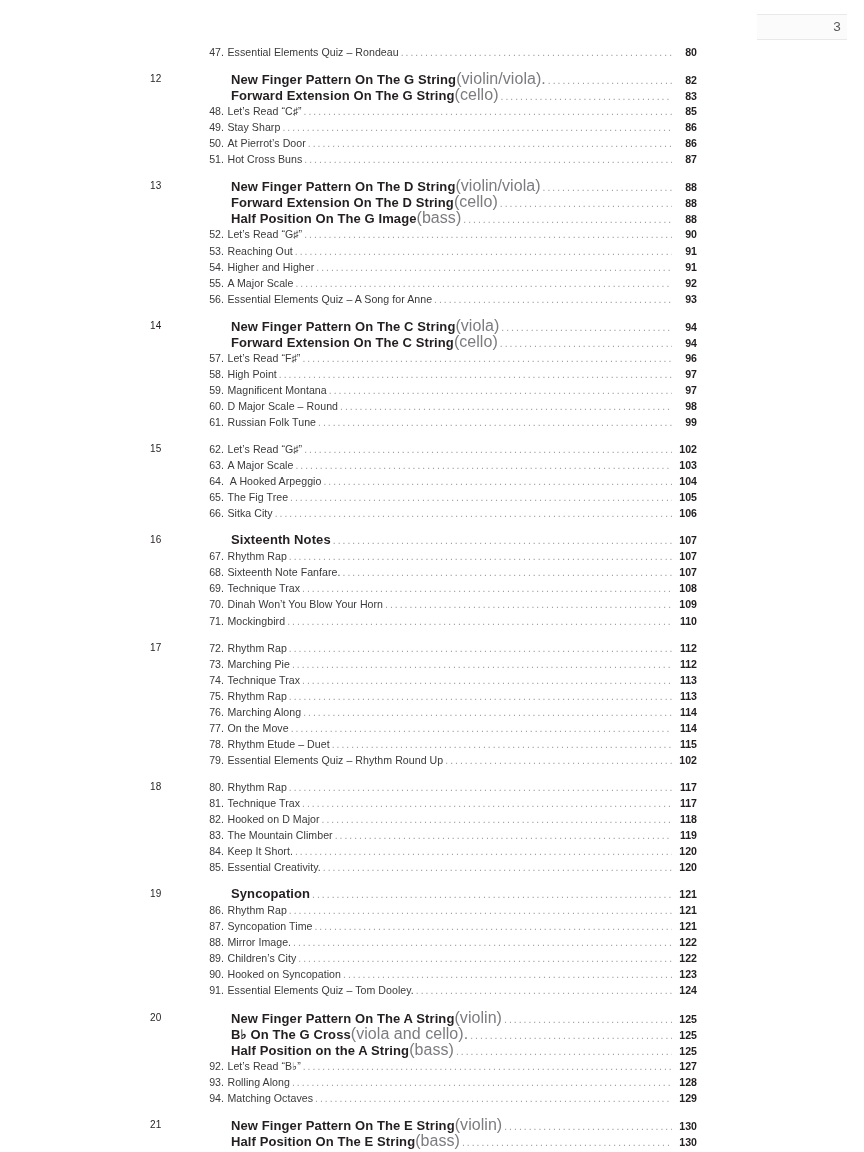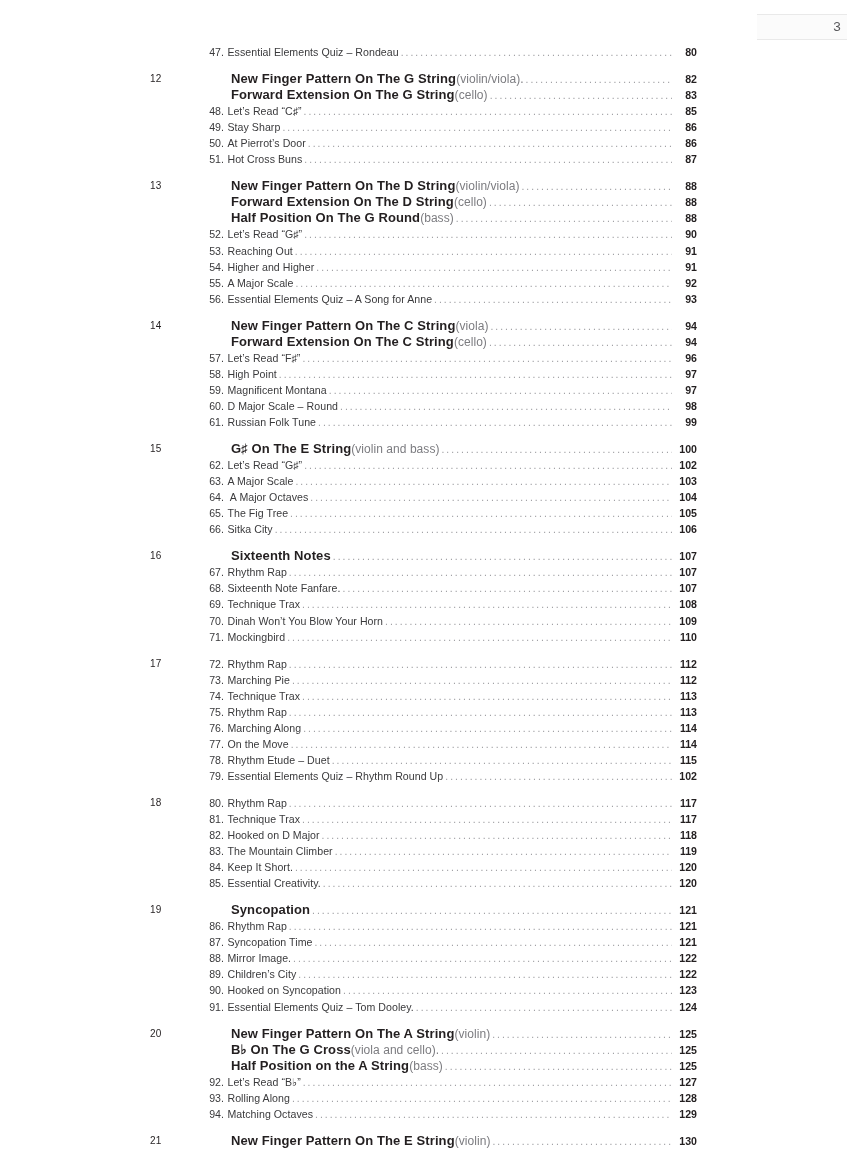--- a/index.html
+++ b/index.html
@@ -107,21 +107,21 @@
     letter-spacing: .05px;
   }
   .row.head .title {
     font-weight: bold;
     font-size: 13px;
     color: #231f20;
     letter-spacing: .1px;
   }
   .paren {
     flex: 0 0 auto;
-    font-size: 12px;
+    font-size: 16px;
     color: #7c7c80;
     font-weight: normal;
     padding-left: 0;
     letter-spacing: .05px;
   }
 
   .dots {
     flex: 1 1 auto;
     overflow: hidden;
     margin: 0 1px 0 2px;
@@ -238,21 +238,21 @@
         </div>
         <div class="row head">
           <span class="gutter"></span>
           <span class="title sp">Forward Extension On The D String</span>
           <span class="paren">(cello)</span>
           <span class="dots"></span>
           <span class="pg">88</span>
         </div>
         <div class="row head">
           <span class="gutter"></span>
-          <span class="title sp">Half Position On The G Round</span>
+          <span class="title sp">Half Position On The G Image</span>
           <span class="paren">(bass)</span>
           <span class="dots"></span>
           <span class="pg">88</span>
         </div>
         <div class="row entry">
           <span class="gutter"></span>
           <span class="idx">52</span>
           <span class="idx-dot">.</span>
           <span class="title sp">Let’s Read “G♯”</span>
           <span class="dots"></span>
@@ -347,48 +347,41 @@
           <span class="idx-dot">.</span>
           <span class="title sp">Russian Folk Tune</span>
           <span class="dots"></span>
           <span class="pg">99</span>
         </div>
       </div>
     </div>
     <div class="block">
       <div class="unit">15</div>
       <div class="rows">
-        <div class="row head">
-          <span class="gutter"></span>
-          <span class="title sp">G♯ On The E String</span>
-          <span class="paren">(violin and bass)</span>
-          <span class="dots"></span>
-          <span class="pg">100</span>
-        </div>
         <div class="row entry">
           <span class="gutter"></span>
           <span class="idx">62</span>
           <span class="idx-dot">.</span>
           <span class="title sp">Let’s Read “G♯”</span>
           <span class="dots"></span>
           <span class="pg">102</span>
         </div>
         <div class="row entry">
           <span class="gutter"></span>
           <span class="idx">63</span>
           <span class="idx-dot">.</span>
           <span class="title sp">A Major Scale</span>
           <span class="dots"></span>
           <span class="pg">103</span>
         </div>
         <div class="row entry">
           <span class="gutter"></span>
           <span class="idx">64</span>
           <span class="idx-dot">.</span>
-          <span class="title sp"> A Major Octaves</span>
+          <span class="title sp"> A Hooked Arpeggio</span>
           <span class="dots"></span>
           <span class="pg">104</span>
         </div>
         <div class="row entry">
           <span class="gutter"></span>
           <span class="idx">65</span>
           <span class="idx-dot">.</span>
           <span class="title sp">The Fig Tree</span>
           <span class="dots"></span>
           <span class="pg">105</span>

